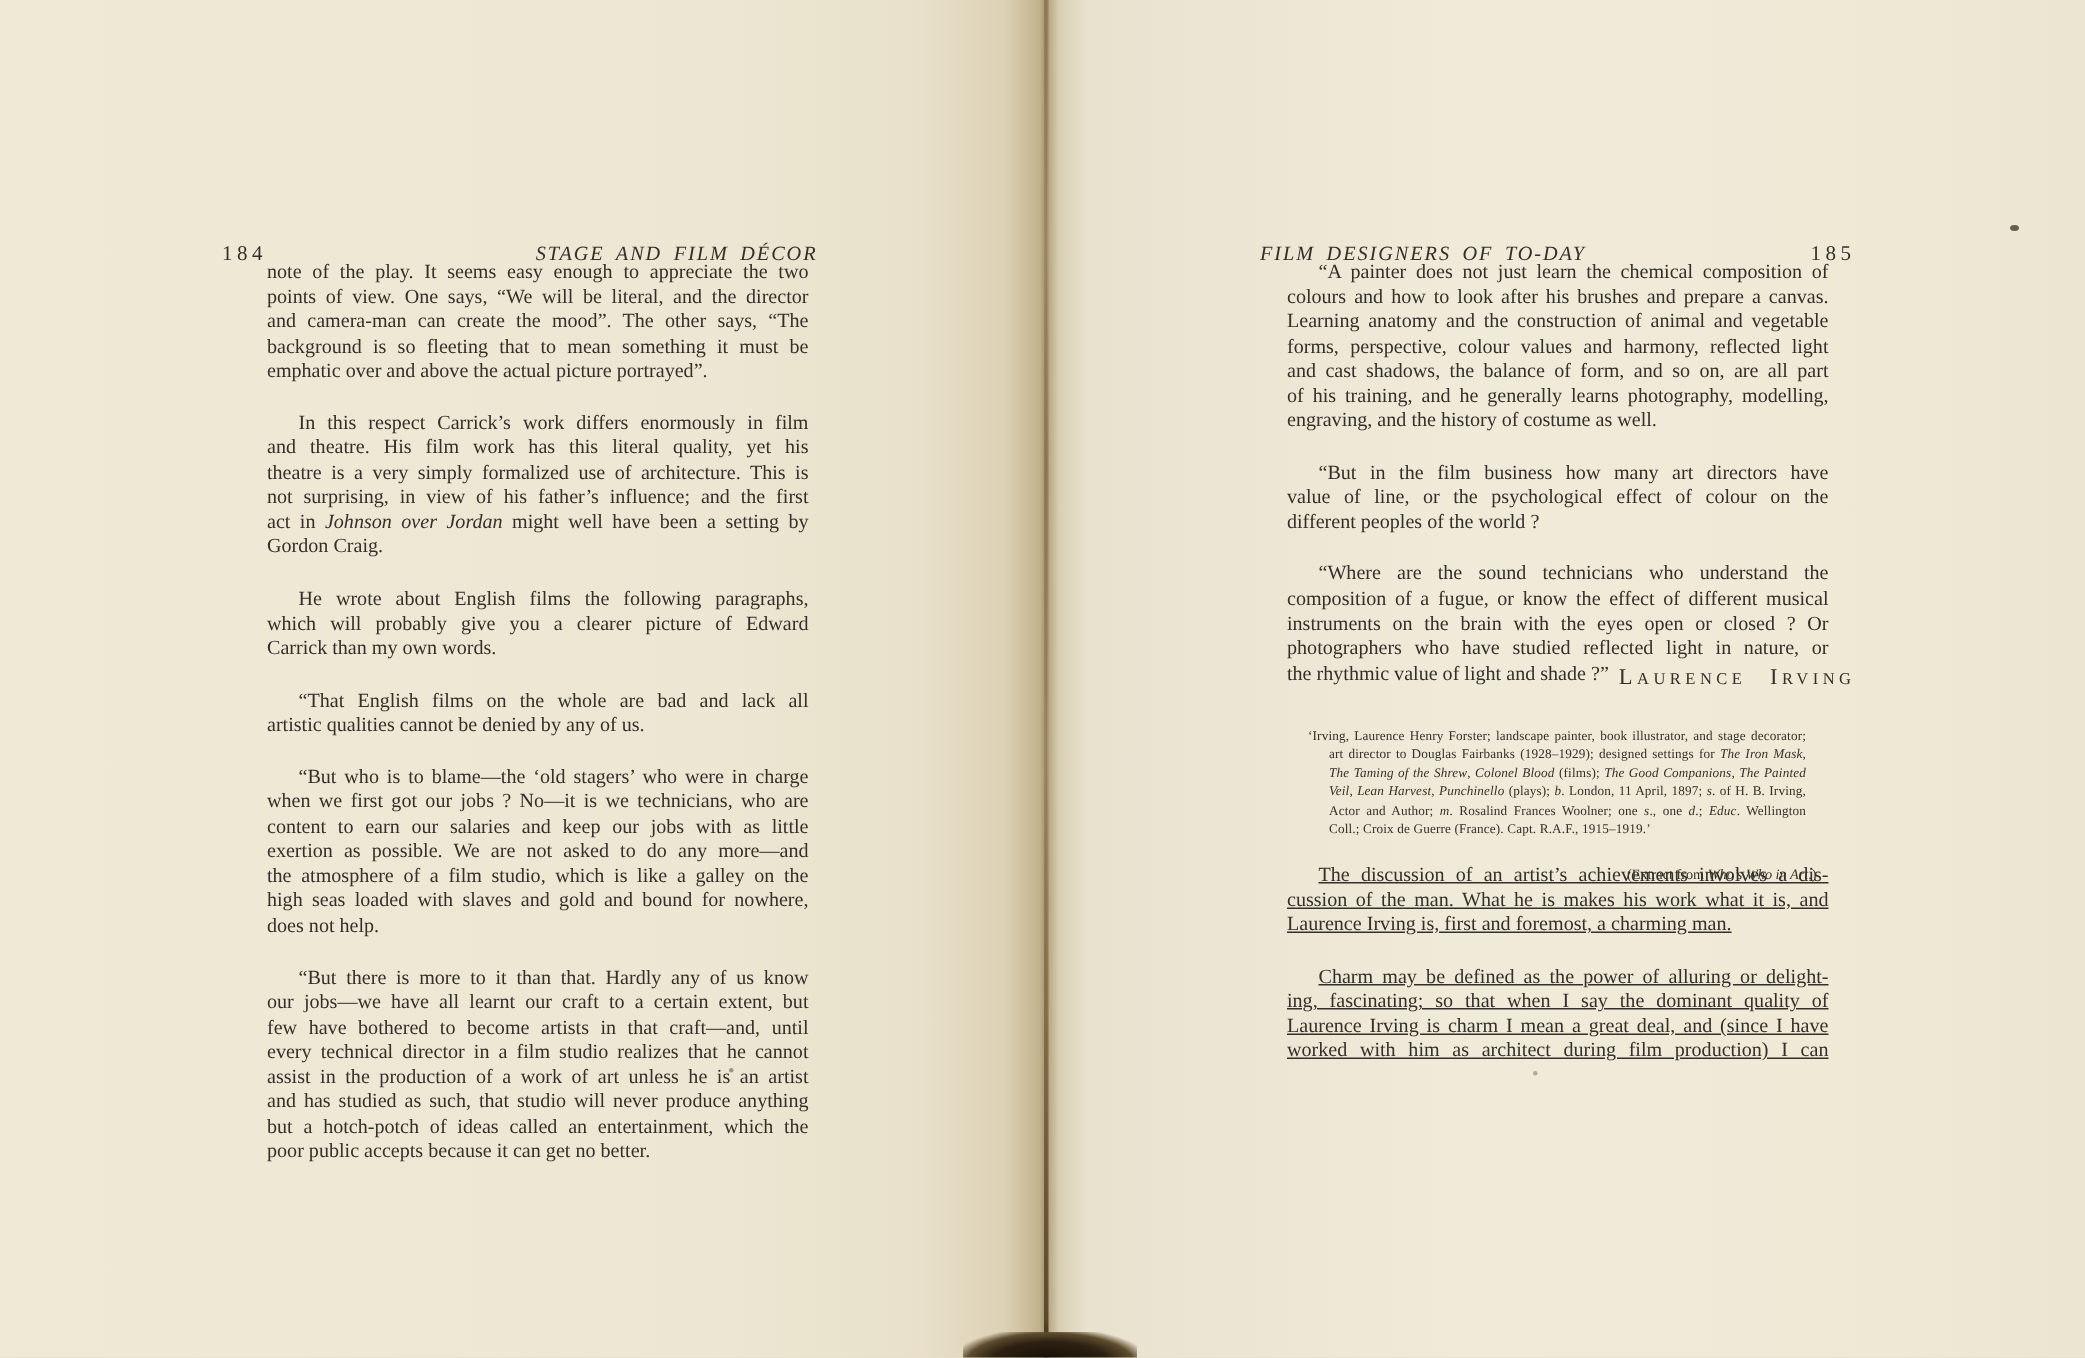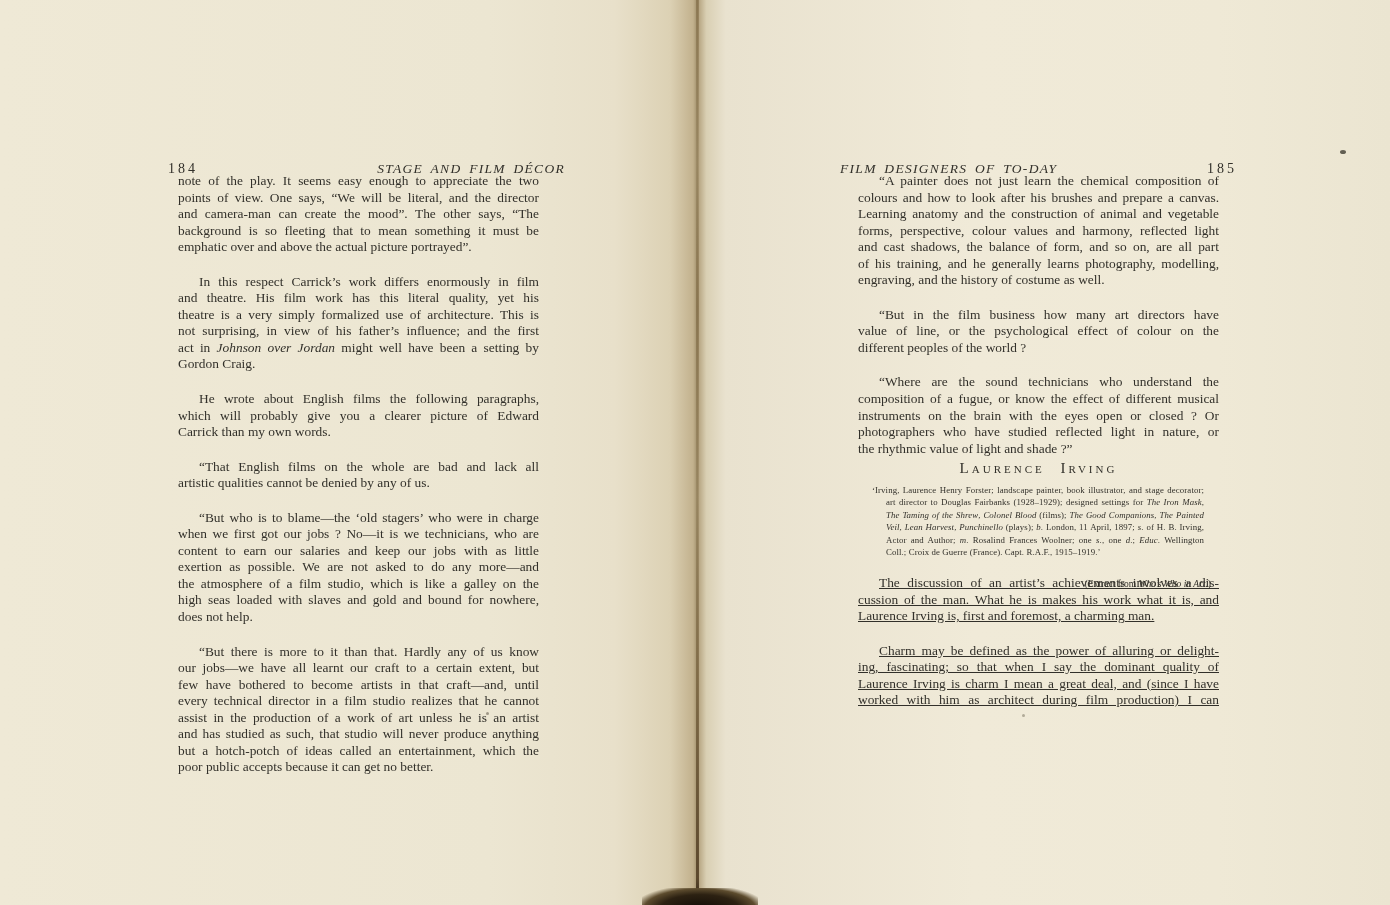--- a/index.html
+++ b/index.html
@@ -27,42 +27,42 @@
     background: linear-gradient(180deg,
       rgba(122,100,62,.55) 0%, rgba(138,118,80,.35) 18%,
       rgba(122,100,62,.6) 34%, rgba(138,118,80,.4) 55%,
       rgba(110,88,52,.65) 75%, rgba(80,60,34,.85) 97%, rgba(40,28,14,.95) 100%);
   }
   #binding-bottom {
     position: absolute; left: 642px; top: 888px; width: 116px; height: 18px;
     background: radial-gradient(ellipse at 50% 115%, #120c06 0%, #2c2112 48%, #5d4c2e 68%, rgba(120,100,66,0) 82%);
   }
   .running-head { position: absolute; top: 126px; display: flex; align-items: baseline; }
-  #head-left  { left: 168px; width: 397px; font-family: Liberation Serif, serif; }
+  #head-left  { left: 148px; width: 397px; font-family: Liberation Serif, serif; }
   #head-right { left: 840px; width: 397px; }
   .folio { font-size: 14px; letter-spacing: 3px; }
   .running-title { font-style: italic; font-size: 13.5px; letter-spacing: 1.3px; word-spacing: 3px; margin-top: 35px; }
   #head-left .running-title { margin-left: auto; }
   #head-right .folio { margin-left: auto; text-align: center; }
 
   .bodycol { position: absolute; font-size: 13.4px; line-height: 16.55px; }
   #body-left    { left: 160px; top: 155px; width: 397px; }
   #body-right-1 { left: 840px; top: 155px; width: 397px; }
   #body-right-2 { left: 840px; top: 557px; width: 397px; text-decoration: underline; }
 
   .para { margin: 18px; }
   .tline { min-height: 1em; }
   .just { text-align: justify; text-align-last: justify; text-justify: inter-word; }
   .ind { text-indent: 21px; }
   .hang { padding-left: 14px; }
   .it { font-style: italic; }
 
   #heading-irving {
-    position: absolute; left: 840px; top: 460px; width: 397px;
-    text-align: center; font-variant: small-caps;
+    position: absolute; left: 840px; top: 444px; width: 397px;
+    text-align: right; font-variant: small-caps;
     font-size: 15px; letter-spacing: 3px; word-spacing: 9px;
   }
   #bio {
     position: absolute; left: 854px; top: 466px; width: 368px;
     font-size: 8.8px; line-height: 12.4px; letter-spacing: 0.1px;
   }
   #extract-credit {
     position: absolute; left: 854px; top: 540px; width: 357px;
     font-size: 9.5px; text-align: right; padding-right: 10px; margin-top: 39px;
   }

